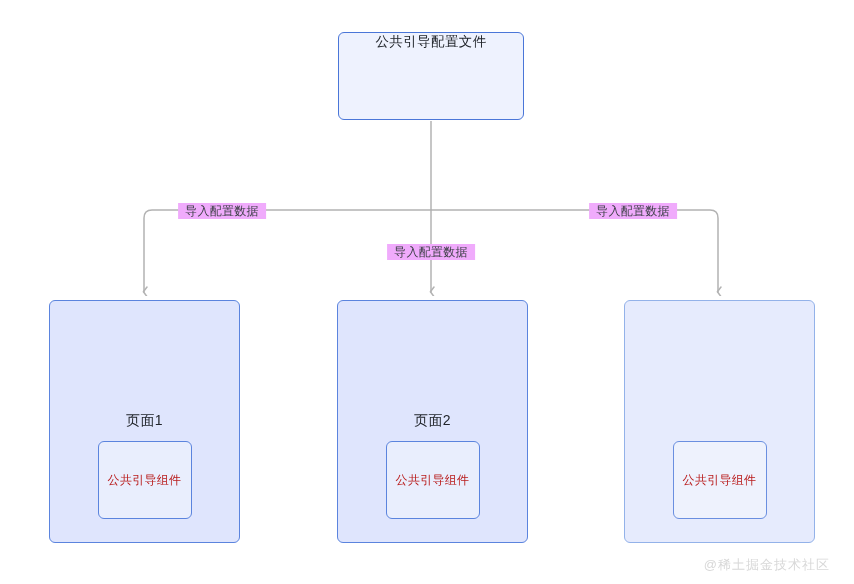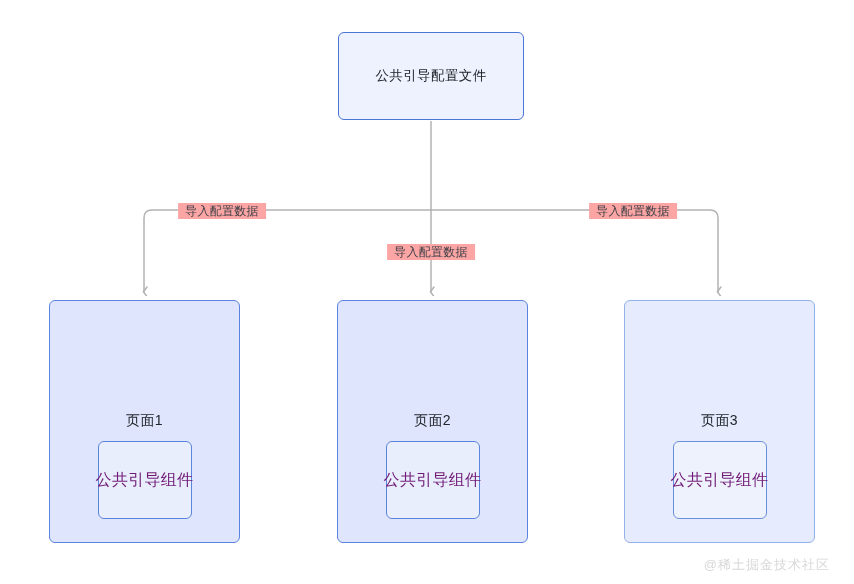--- a/index.html
+++ b/index.html
@@ -24,21 +24,21 @@
     width: 854px;
     height: 584px;
   }
 
   
   .node {
     position: absolute;
     box-sizing: border-box;
     border-radius: 6px;
     display: flex;
-    align-items: center;
+    align-items: flex-start;
     justify-content: center;
   }
 
   .node-root {
     left: 338px;
     top: 32px;
     width: 186px;
     height: 88px;
     background: #eef2fe;
     border: 1.6px solid #4a76d8;
@@ -90,32 +90,32 @@
     border: 1.4px solid #5b84de;
     display: flex;
     align-items: center;
     justify-content: center;
   }
   .node-page.page-3 .node-inner {
     background: #eef2fd;
     border-color: #6a8fe0;
   }
   .node-inner .node-text {
-    font-size: 16px;
-    color: #701a75;
+    font-size: 12px;
+    color: #b91c1c;
     letter-spacing: .3px;
     white-space: nowrap;
   }
 
   
   .edge-label {
     position: absolute;
     font-size: 12px;
     color: #3b3f45;
-    background: #fca5a5;
+    background: #f0abfc;
     padding: 0 7px;
     white-space: nowrap;
     letter-spacing: .3px;
     line-height: 16px;
     transform: translate(-50%, -50%);
   }
   .label-left   { left: 222px; top: 211px; }
   .label-middle { left: 431px; top: 252px; }
   .label-right  { left: 633px; top: 211px; }
 
@@ -167,21 +167,20 @@
   </div>
 
   <div class="node node-page page-2">
     <span class="page-label">页面2</span>
     <div class="node-inner">
       <span class="node-text">公共引导组件</span>
     </div>
   </div>
 
   <div class="node node-page page-3">
-    <span class="page-label">页面3</span>
     <div class="node-inner">
       <span class="node-text">公共引导组件</span>
     </div>
   </div>
 
   <div class="watermark">@稀土掘金技术社区</div>
 
 </div>
 
 </body></html>

